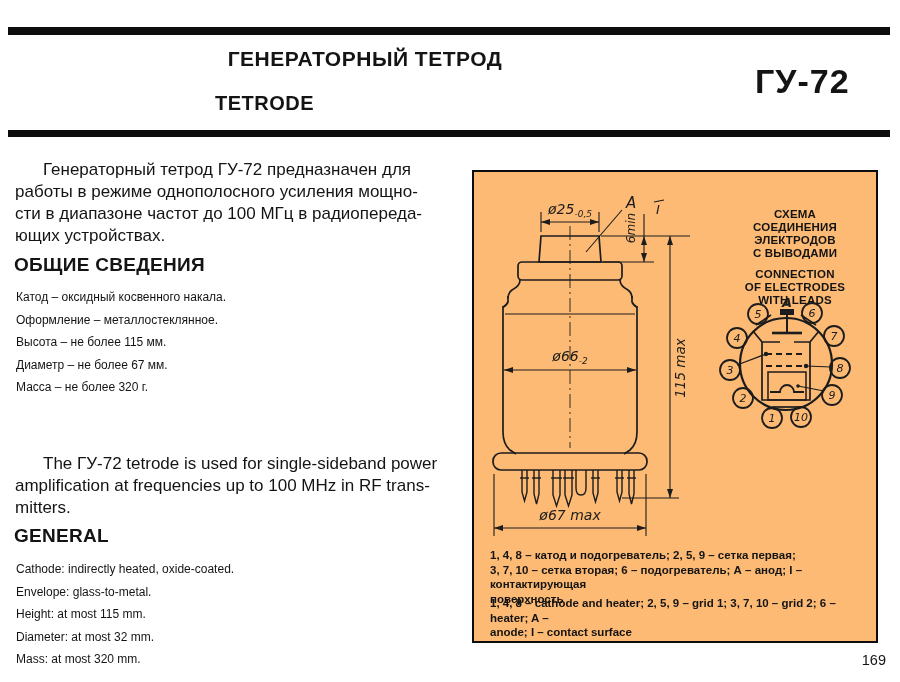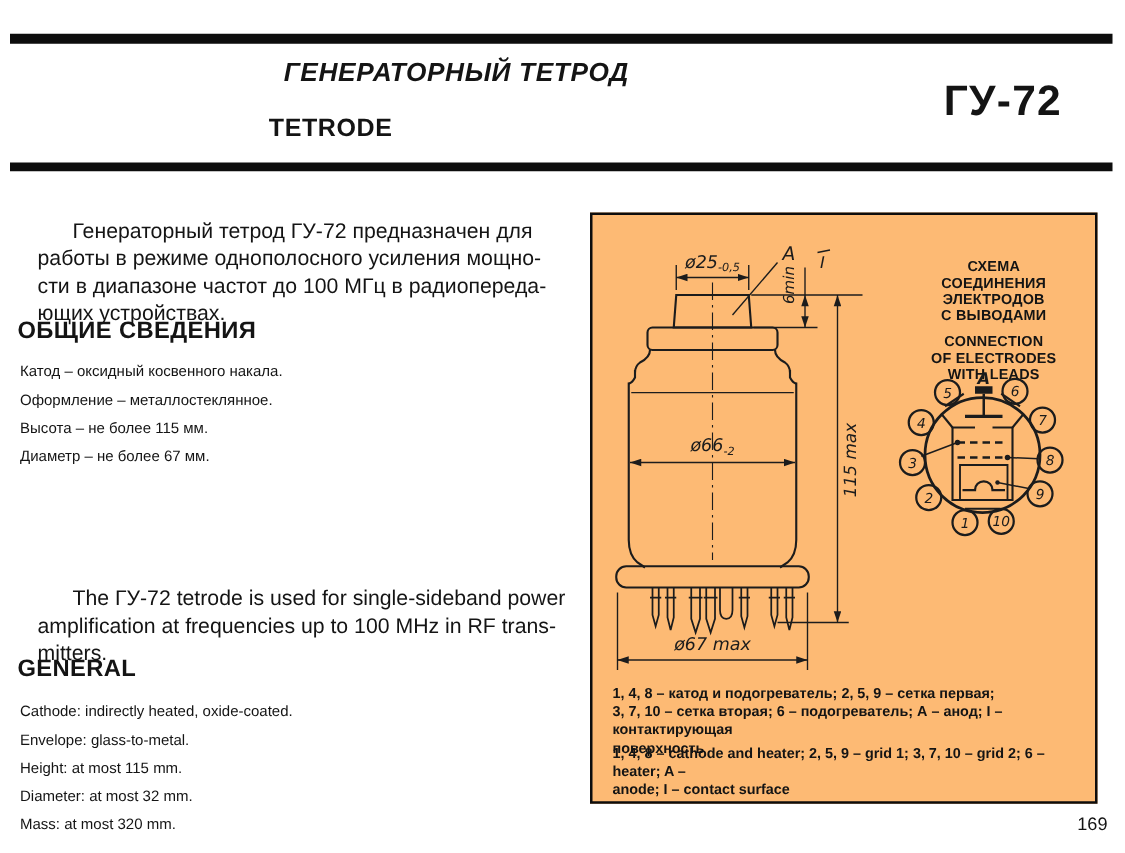--- a/index.html
+++ b/index.html
@@ -4,27 +4,27 @@
 <style>
   html,body{margin:0;padding:0;background:#ffffff;}
   .page{
     position:relative;width:900px;height:682px;background:#fff;
     font-family:"Liberation Sans",sans-serif;color:#141414;overflow:hidden;
   }
   .bar{position:absolute;left:8px;width:882px;background:#0d0d0d;}
   .bar-top{top:27px;height:8px;}
   .bar-mid{top:130px;height:7px;}
   .title-ru{position:absolute;top:47px;left:165px;width:400px;text-align:center;
-    font-size:21px;font-weight:bold;letter-spacing:.5px;font-style:italic;}
+    font-size:21px;font-weight:bold;letter-spacing:.5px;}
   .title-en{position:absolute;top:92px;left:215px;width:400px;
     font-size:20px;font-weight:bold;letter-spacing:.5px;}
   .model{position:absolute;top:62px;left:755px;width:130px;
     font-size:34px;font-weight:bold;letter-spacing:1px;}
   .left-col{position:absolute;left:14px;top:137px;width:446px;height:540px;}
-  .intro{position:absolute;left:0;width:446px;margin:16px;font-size:17px;line-height:22px;
+  .intro{position:absolute;left:0;width:446px;margin:1px;font-size:17px;line-height:22px;
     white-space:pre-line;text-indent:28px;}
   .intro-ru{top:21px;}
   .intro-en{top:315px;}
   .sec-head{position:absolute;left:0;margin:0;font-size:19px;font-weight:bold;letter-spacing:.3px;}
   .sec-ru{top:117px;}
   .sec-en{top:388px;}
   .props{position:absolute;left:2px;width:446px;font-size:12px;line-height:22.5px;}
   .props-ru{top:149px;}
   .props-en{top:421px;}
   .fig-box{position:absolute;left:472px;top:170px;width:402px;height:469px;
@@ -61,20 +61,21 @@
     <p class="intro intro-ru">Генераторный тетрод ГУ-72 предназначен для
 работы в режиме однополосного усиления мощно-
 сти в диапазоне частот до 100 МГц в радиопереда-
 ющих устройствах.</p>
     <h2 class="sec-head sec-ru">ОБЩИЕ СВЕДЕНИЯ</h2>
     <div class="props props-ru">
       <div>Катод – оксидный косвенного накала.</div>
       <div>Оформление – металлостеклянное.</div>
       <div>Высота – не более 115 мм.</div>
       <div>Диаметр – не более 67 мм.</div>
+      <div>Масса – не более 320 г.</div>
     </div>
     <p class="intro intro-en">The ГУ-72 tetrode is used for single-sideband power
 amplification at frequencies up to 100 MHz in RF trans-
 mitters.</p>
     <h2 class="sec-head sec-en">GENERAL</h2>
     <div class="props props-en">
       <div>Cathode: indirectly heated, oxide-coated.</div>
       <div>Envelope: glass-to-metal.</div>
       <div>Height: at most 115 mm.</div>
       <div>Diameter: at most 32 mm.</div>

